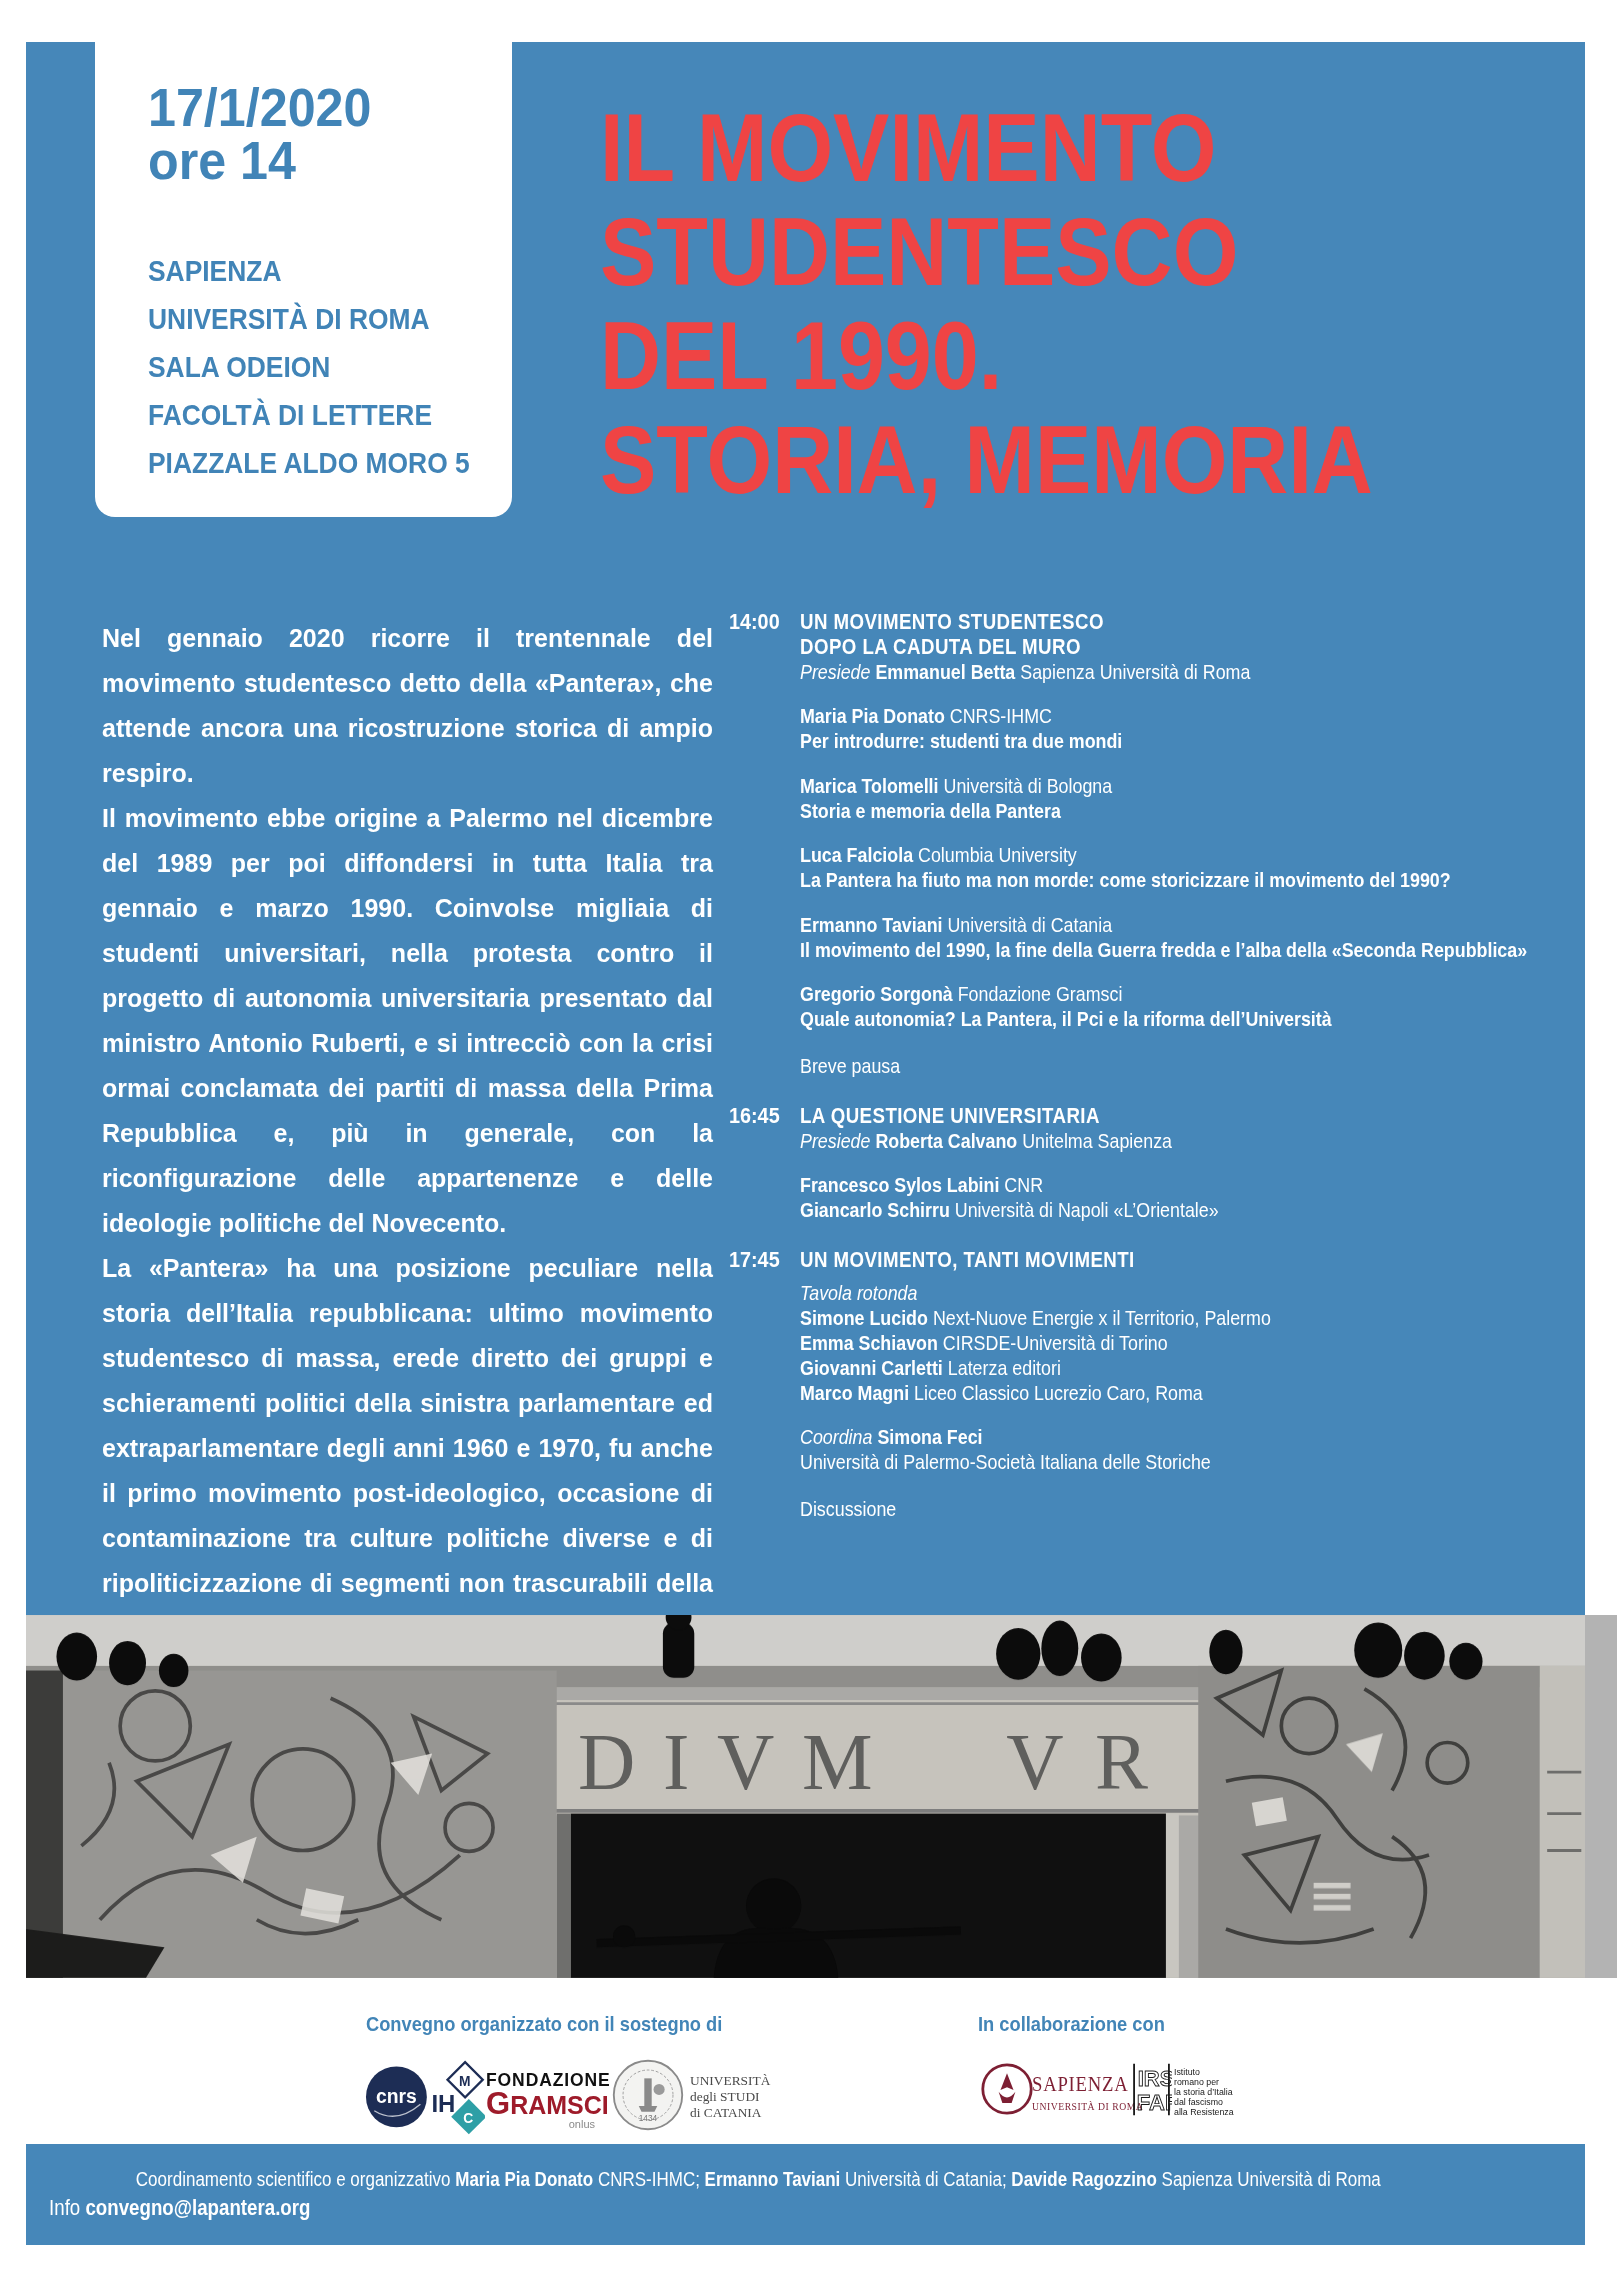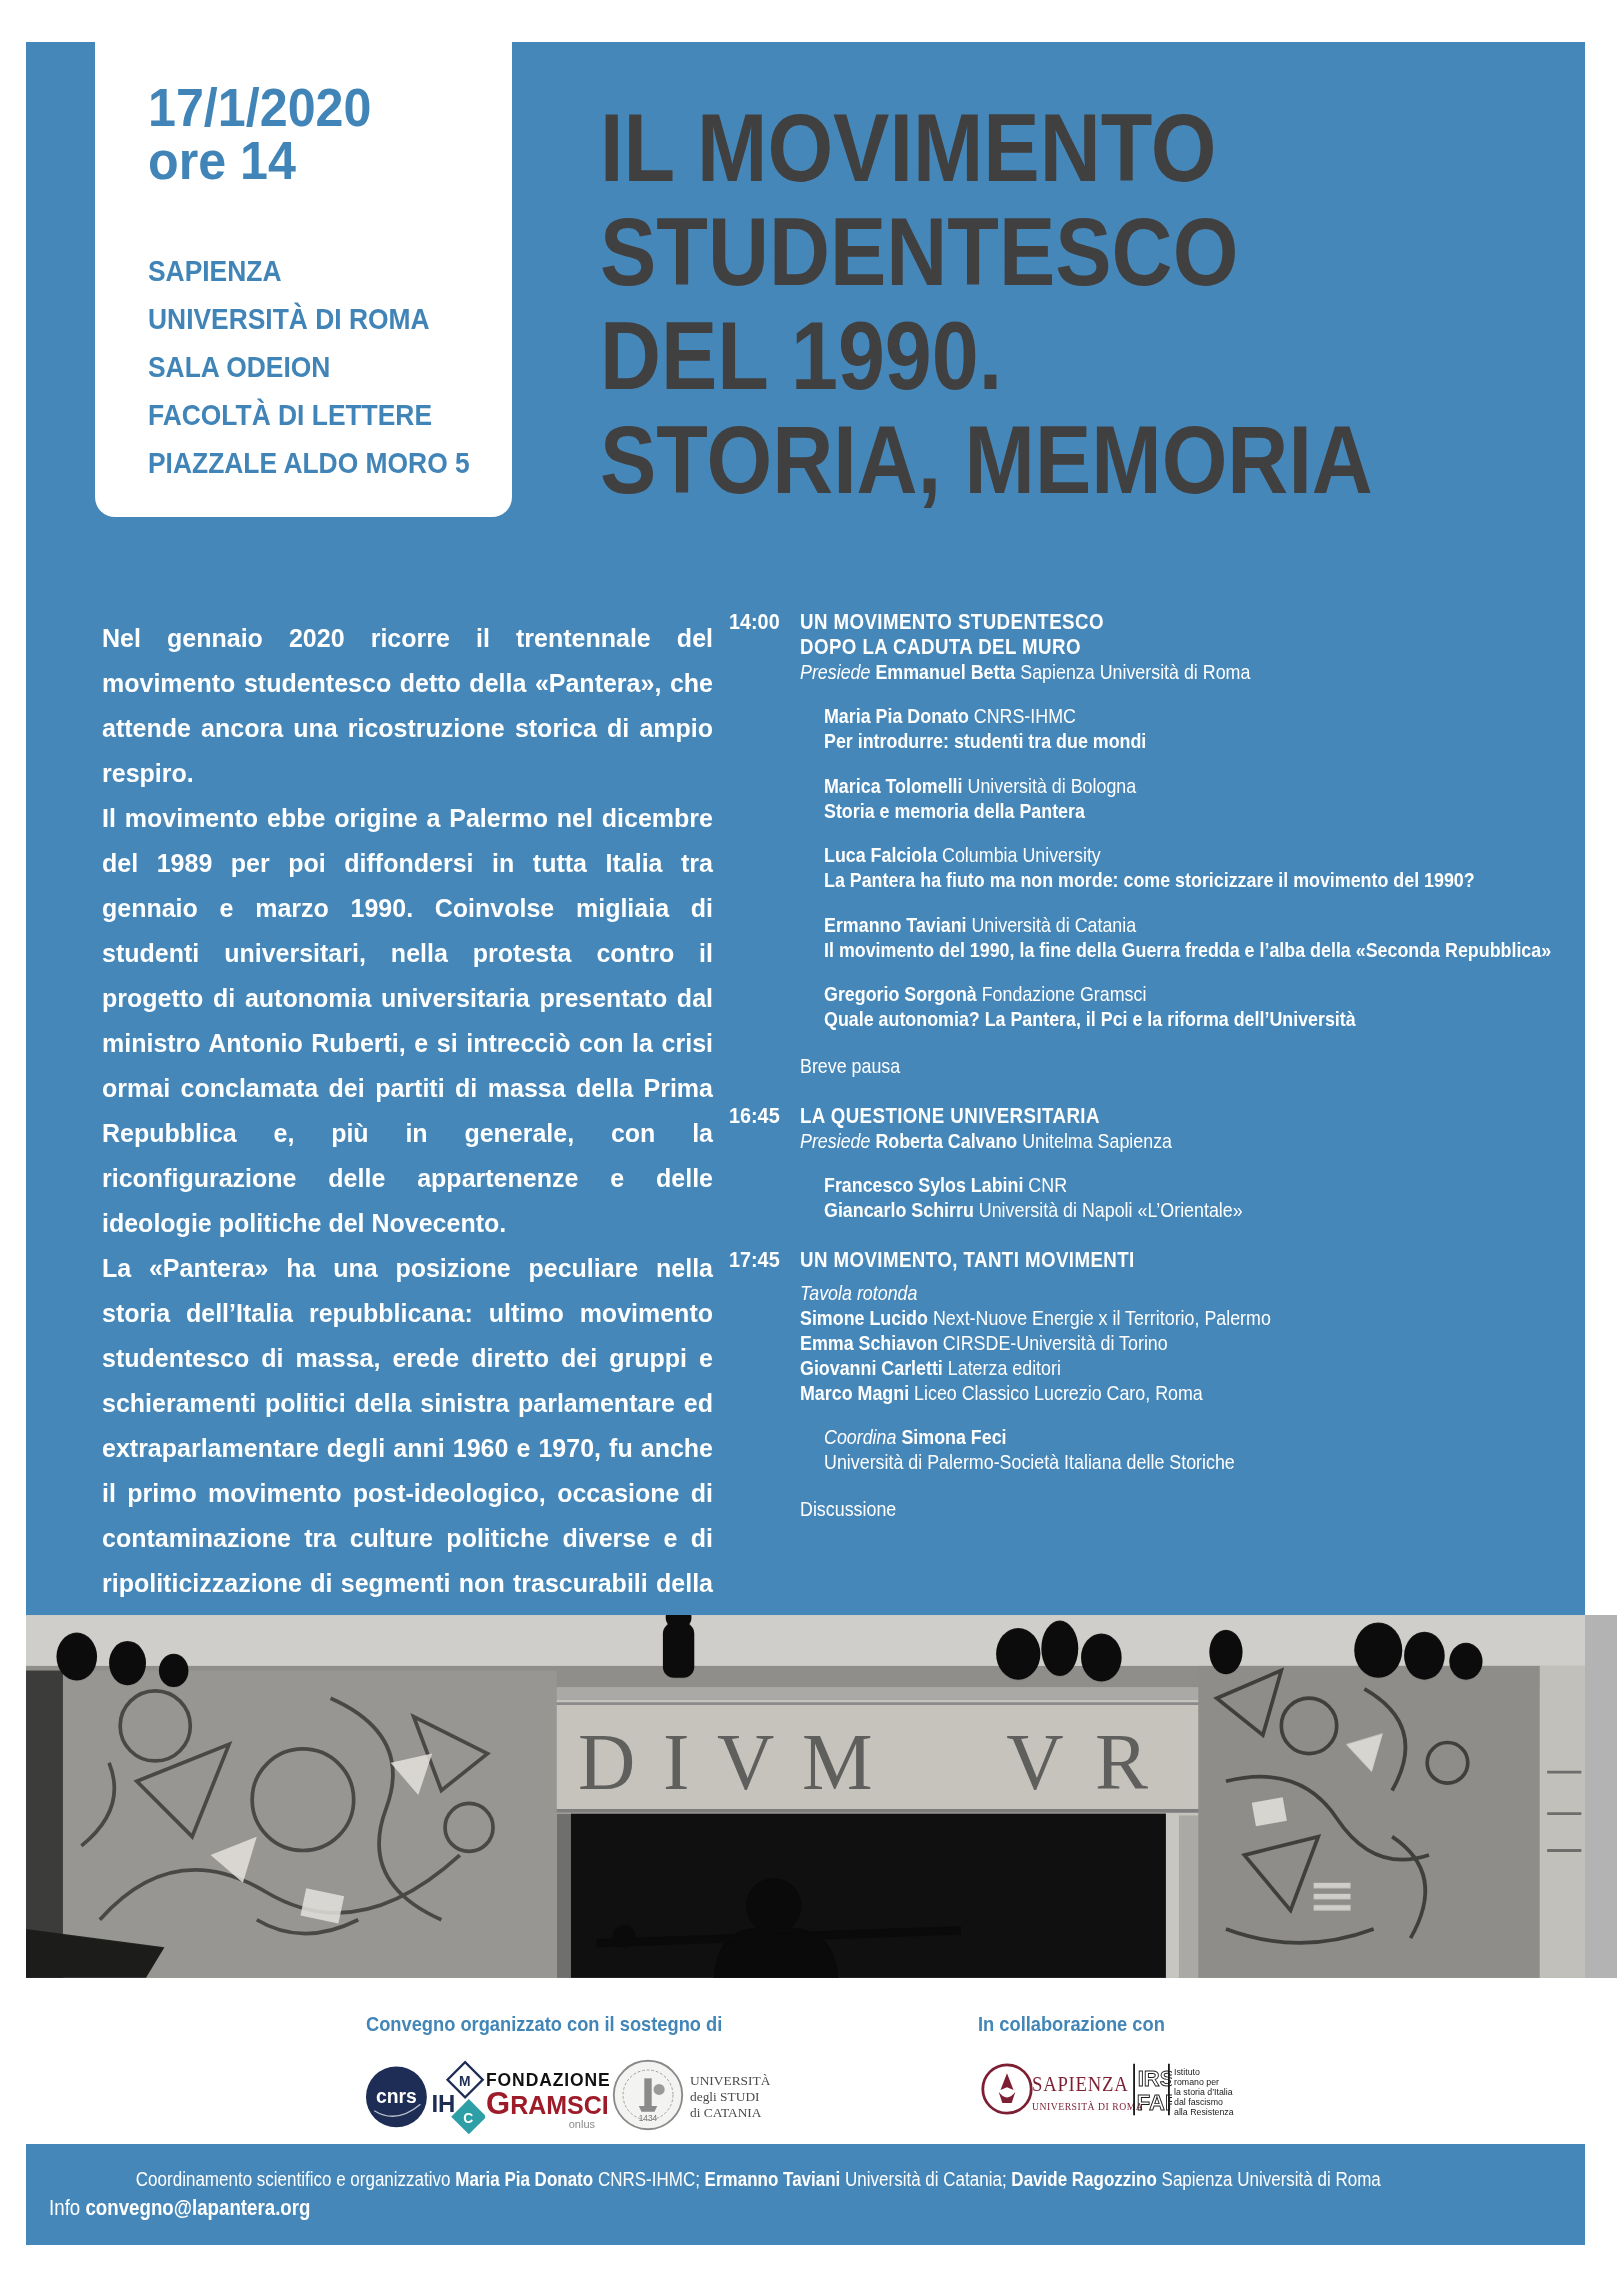--- a/index.html
+++ b/index.html
@@ -10,30 +10,30 @@
   .footer-bar{position:absolute;left:26px;top:2144px;width:1559px;height:101px;background:#4687b9;
       display:flex;flex-direction:column;justify-content:center;align-items:flex-start;gap:3.7px;}
   
   .event-box{position:absolute;left:95px;top:0;width:417px;height:517px;background:#ffffff;border-radius:20px;}
   .date-block{position:absolute;left:53px;top:81px;color:#4184b7;font-weight:bold;
       font-size:54px;line-height:53px;white-space:nowrap;transform:scaleX(.93);transform-origin:0 0;}
   .venue-block{position:absolute;left:53px;top:247px;color:#4184b7;font-weight:bold;
       font-size:30px;line-height:48px;}
   .venue-block div{white-space:nowrap;transform:scaleX(.88);transform-origin:0 50%;}
   
-  .title{position:absolute;left:600px;top:96px;color:#404040;font-weight:bold;}
+  .title{position:absolute;left:600px;top:96px;color:#ef4444;font-weight:bold;}
   .title div{font-size:96px;line-height:104px;white-space:nowrap;transform:scaleX(.88);transform-origin:0 50%;}
   
   .lead{position:absolute;left:102px;top:616px;width:611px;color:#ffffff;
       font-size:25px;line-height:45px;font-weight:bold;text-align:justify;}
   .lead p{margin:0;}
   
   .program{position:absolute;left:800px;top:609px;width:812px;color:#ffffff;font-size:21px;line-height:25px;}
   .entry{position:relative;}
-  .entry.talk,.entry.group{margin-top:19.4px;margin-left:24px;}
+  .entry.talk,.entry.group{margin-top:19.4px;}
   .entry.note{margin-top:22px;}
   .entry.session{margin-top:25px;}
   .entry.roundtable{margin-top:7.4px;}
   .entry:first-child{margin-top:0;}
   .pline{white-space:nowrap;transform:scaleX(.85);transform-origin:0 50%;}
   .time{position:absolute;left:-71px;top:0;font-weight:bold;font-size:22px;transform:scaleX(.9);transform-origin:0 0;}
   .seg-b{font-weight:bold;}
   .seg-i{font-style:italic;}
   .seg-h{font-weight:bold;font-size:22px;letter-spacing:0.5px;}
   

